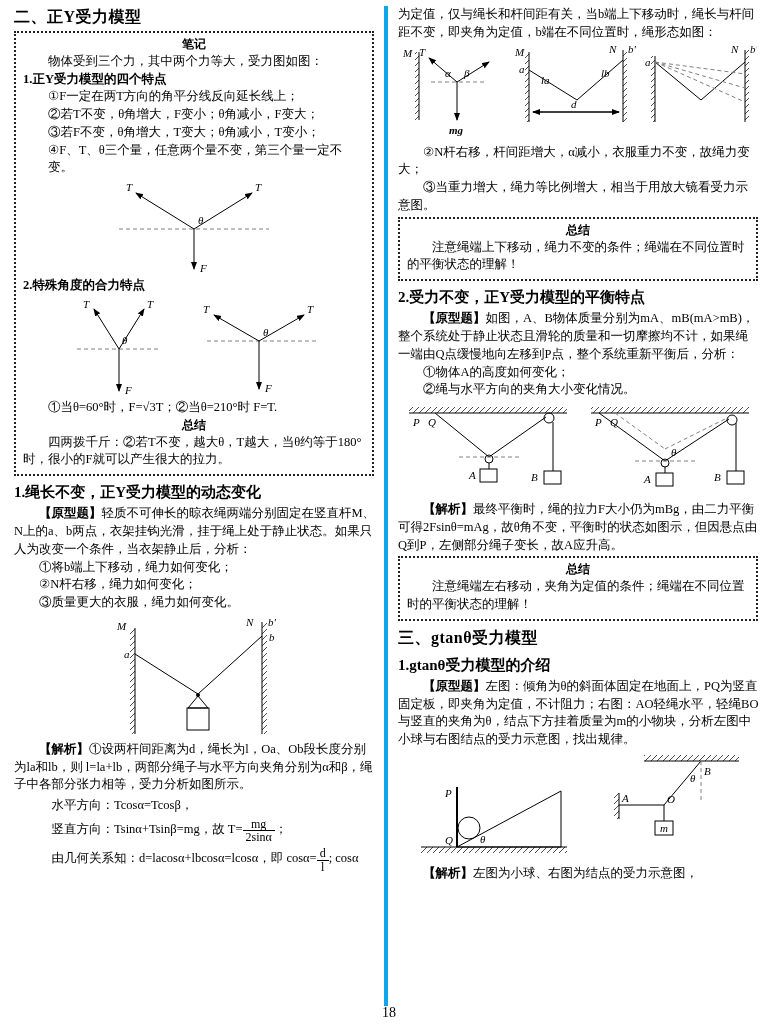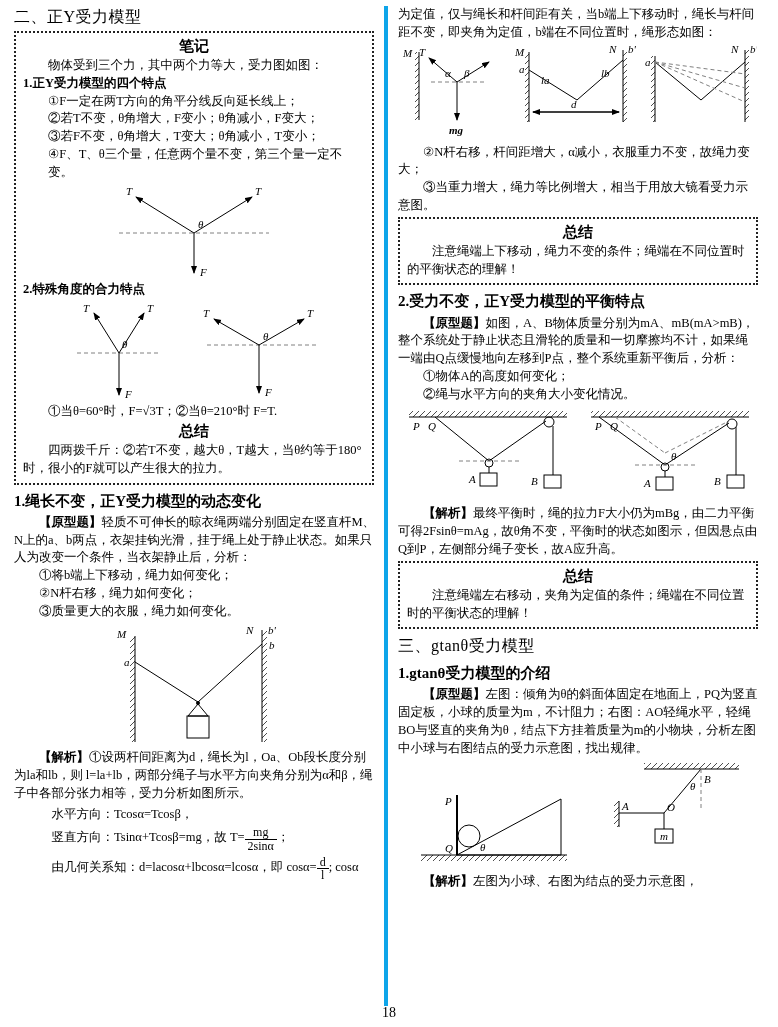--- a/index.html
+++ b/index.html
@@ -2,23 +2,23 @@
 <html><head>
 <meta charset="utf-8">
 <style>
   html,body{margin:0;padding:0;background:#ddd;}
   .page{width:778px;height:1027px;margin:0 auto;background:#fff;color:#000;
         font-family:"Liberation Serif","DejaVu Serif",serif;font-size:12.5px;line-height:1.42;
         position:relative;overflow:hidden;}
   .cols{display:flex;height:1000px;padding:6px 10px 0 12px;}
   .col{flex:1;min-width:0;padding:0 8px 0 2px;}
   .col.rightc{border-left:4px solid #0ea5e9;padding-left:10px;}
-  .sec-title{font-size:16px;font-weight:normal;letter-spacing:0.5px;margin:0 0 2px 0;}
+  .sec-title{font-size:16px;font-weight:bold;letter-spacing:0.5px;margin:0 0 2px 0;}
   .box{border:2px dotted #222;padding:3px 7px 5px;margin:2px 2px 6px 0;}
-  .box-title{text-align:center;font-weight:bold;font-size:15px;margin:0;}
+  .box-title{text-align:center;font-weight:bold;font-size:12px;margin:0;}
   p{margin:0;}
   p.ind{text-indent:2em;}
   .sub-head{font-weight:bold;font-size:15px;margin:5px 0 2px;}
   .qitem{padding-left:2em;}
   .formula{padding-left:3em;margin:3px 0;}
   .diag{display:block;margin:2px auto;}
   .diag line{stroke:#000;stroke-width:1;}
   .diag .dash{stroke:#808080;stroke-dasharray:4 3;}
   .diag polyline,.diag polygon{fill:none;stroke:#000;stroke-width:1;}
   .diag .s{fill:none;stroke:#000;stroke-width:1;}
@@ -112,21 +112,21 @@
         <text x="34" y="44">a</text>
         <text x="179" y="27">b</text>
         <polyline points="45,40 108,80 172,22"></polyline>
         <circle class="fillb" cx="108" cy="81" r="2"></circle>
         <path class="s" d="M98,94 L108,82 L118,94 Z"></path>
         <rect class="s" x="97" y="94" width="22" height="22"></rect>
       </svg>
 
       <p class="ind"><b>【解析】</b><span>①设两杆间距离为d，绳长为l，Oa、Ob段长度分别为la和lb，则 l=la+lb，两部分绳子与水平方向夹角分别为α和β，绳子中各部分张力相等，受力分析如图所示。</span></p>
       <p class="formula">水平方向：Tcosα=Tcosβ，</p>
-      <p class="formula"><span>竖直方向：Tsinα+Tcosβ=mg，故 T=</span><span class="frac"><span class="fn">mg</span><span class="fd">2sinα</span></span><span>；</span></p>
+      <p class="formula"><span>竖直方向：Tsinα+Tsinβ=mg，故 T=</span><span class="frac"><span class="fn">mg</span><span class="fd">2sinα</span></span><span>；</span></p>
       <p class="formula"><span>由几何关系知：d=lacosα+lbcosα=lcosα，即 cosα=</span><span class="frac"><span class="fn">d</span><span class="fd">l</span></span><span>; cosα</span></p>
     </div>
 
     <div class="col rightc">
       <p>为定值，仅与绳长和杆间距有关，当b端上下移动时，绳长与杆间距不变，即夹角为定值，b端在不同位置时，绳形态如图：</p>
 
       <svg class="diag" width="356" height="98" viewBox="0 0 356 98">
 
         <rect x="14" y="8" width="4" height="68" fill="url(#hatch)"></rect>
         <line x1="18" y1="8" x2="18" y2="76"></line>
@@ -221,21 +221,21 @@
 
       <p class="ind"><b>【解析】</b><span>最终平衡时，绳的拉力F大小仍为mBg，由二力平衡可得2Fsinθ=mAg，故θ角不变，平衡时的状态如图示，但因悬点由Q到P，左侧部分绳子变长，故A应升高。</span></p>
 
       <div class="box">
         <p class="box-title">总结</p>
         <p class="ind">注意绳端左右移动，夹角为定值的条件；绳端在不同位置时的平衡状态的理解！</p>
       </div>
 
       <div class="sec-title">三、gtanθ受力模型</div>
       <div class="sub-head">1.gtanθ受力模型的介绍</div>
-      <p class="ind"><b>【原型题】</b><span>左图：倾角为θ的斜面体固定在地面上，PQ为竖直固定板，小球的质量为m，不计阻力；右图：AO轻绳水平，轻绳BO与竖直的夹角为θ，结点下方挂着质量为m的小物块，分析左图中小球与右图结点的受力示意图，找出规律。</span></p>
+      <p class="ind"><b>【原型题】</b><span>左图：倾角为θ的斜面体固定在地面上，PQ为竖直固定板，即夹角为定值，不计阻力；右图：AO轻绳水平，轻绳BO与竖直的夹角为θ，结点下方挂着质量为m的小物块，分析左图中小球与右图结点的受力示意图，找出规律。</span></p>
 
       <svg class="diag" width="340" height="112" viewBox="0 0 340 112">
 
         <line x1="12" y1="96" x2="158" y2="96"></line>
         <rect x="12" y="96" width="146" height="6" fill="url(#hatch)"></rect>
         <line x1="48" y1="36" x2="48" y2="96" style="stroke-width:2"></line>
         <text x="36" y="46">P</text>
         <text x="36" y="93">Q</text>
         <polygon points="48,96 152,96 152,40"></polygon>
         <circle class="s" cx="60" cy="77" r="11"></circle>

